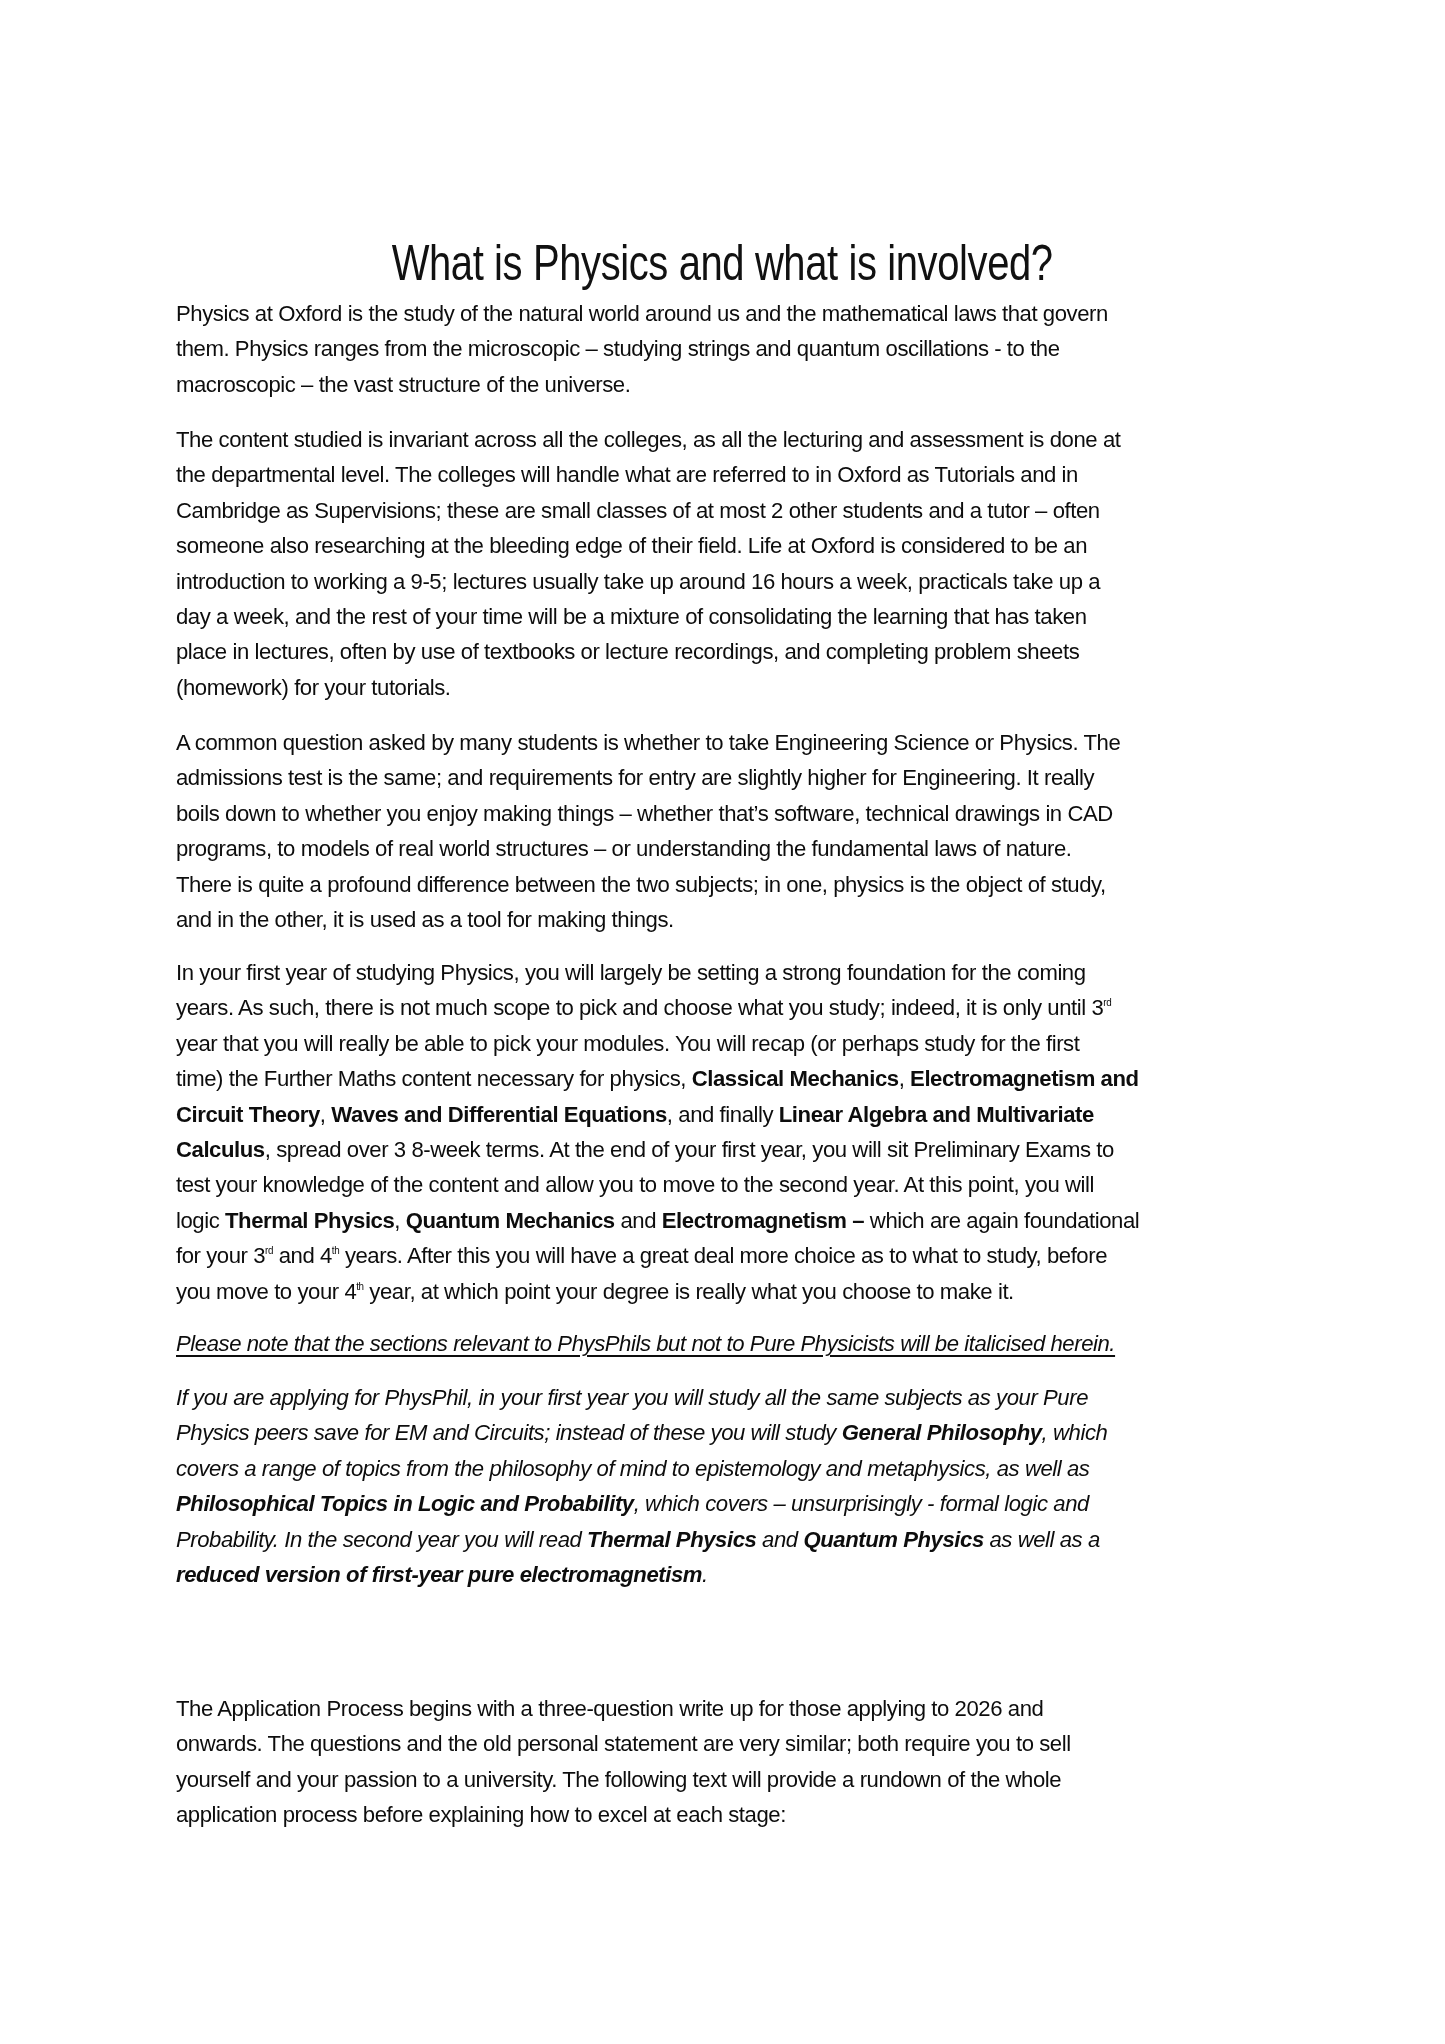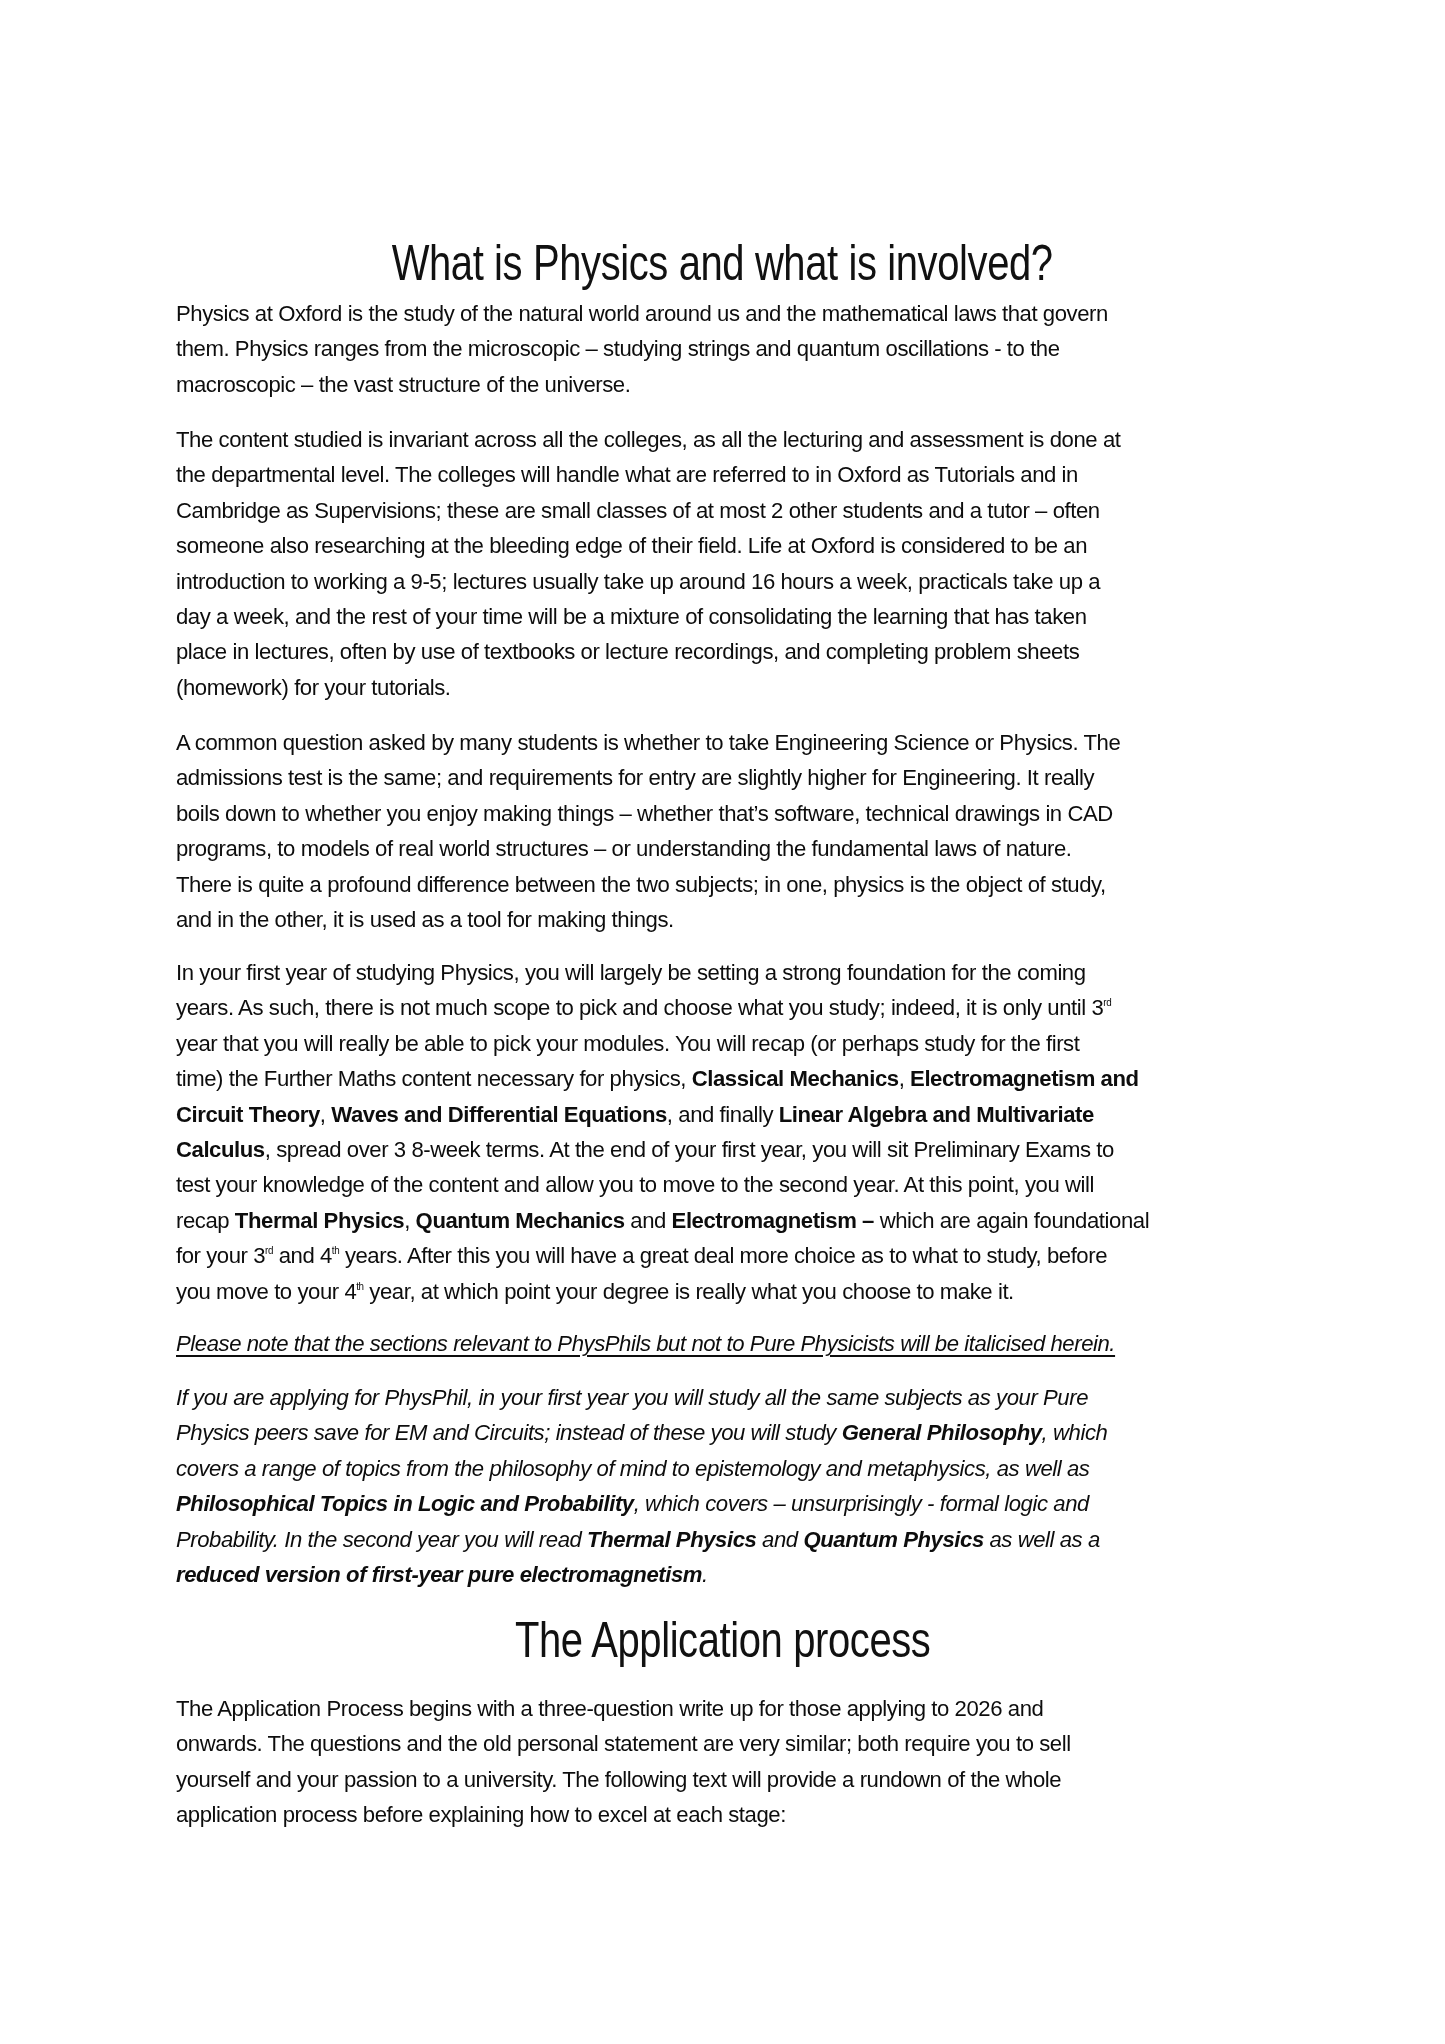--- a/index.html
+++ b/index.html
@@ -58,39 +58,36 @@
       <span class="line" style="transform: scaleX(0.9838);"><span>and in the other, it is used as a tool for making things.</span></span>
     </div>
   <div class="para" style="top:955px;">
       <span class="line" style="transform: scaleX(0.9838);"><span>In your first year of studying Physics, you will largely be setting a strong foundation for the coming</span></span>
       <span class="line" style="transform: scaleX(0.9838);"><span>years. As such, there is not much scope to pick and choose what you study; indeed, it is only until 3</span><sup>rd</sup></span>
       <span class="line" style="transform: scaleX(0.9838);"><span>year that you will really be able to pick your modules. You will recap (or perhaps study for the first</span></span>
       <span class="line" style="transform: scaleX(0.9838);"><span>time) the Further Maths content necessary for physics, </span><span class="b">Classical Mechanics</span><span>, </span><span class="b">Electromagnetism and</span></span>
       <span class="line" style="transform: scaleX(0.9838);"><span class="b">Circuit Theory</span><span>, </span><span class="b">Waves and Differential Equations</span><span>, and finally </span><span class="b">Linear Algebra and Multivariate</span></span>
       <span class="line" style="transform: scaleX(0.9838);"><span class="b">Calculus</span><span>, spread over 3 8-week terms. At the end of your first year, you will sit Preliminary Exams to</span></span>
       <span class="line" style="transform: scaleX(0.9838);"><span>test your knowledge of the content and allow you to move to the second year. At this point, you will</span></span>
-      <span class="line" style="transform: scaleX(0.9838);"><span>recap </span><span class="b">Thermal Physics</span><span>, </span><span class="b">Quantum Mechanics</span><span> and </span><span class="b">Electromagnetism –</span><span> which are again foundational</span></span>
+      <span class="line" style="transform: scaleX(0.9838);"><span>logic </span><span class="b">Thermal Physics</span><span>, </span><span class="b">Quantum Mechanics</span><span> and </span><span class="b">Electromagnetism –</span><span> which are again foundational</span></span>
       <span class="line" style="transform: scaleX(0.9838);"><span>for your 3</span><sup>rd</sup><span> and 4</span><sup>th</sup><span> years. After this you will have a great deal more choice as to what to study, before</span></span>
       <span class="line" style="transform: scaleX(0.9838);"><span>you move to your 4</span><sup>th</sup><span> year, at which point your degree is really what you choose to make it.</span></span>
     </div>
   <div class="para" style="top:1380px;">
       <span class="line" style="transform: scaleX(0.9838);"><span class="i">If you are applying for PhysPhil, in your first year you will study all the same subjects as your Pure</span></span>
       <span class="line" style="transform: scaleX(0.9838);"><span class="i">Physics peers save for EM and Circuits; instead of these you will study </span><span class="b i">General Philosophy</span><span class="i">, which</span></span>
       <span class="line" style="transform: scaleX(0.9838);"><span class="i">covers a range of topics from the philosophy of mind to epistemology and metaphysics, as well as</span></span>
       <span class="line" style="transform: scaleX(0.9838);"><span class="b i">Philosophical Topics in Logic and Probability</span><span class="i">, which covers – unsurprisingly - formal logic and</span></span>
       <span class="line" style="transform: scaleX(0.9838);"><span class="i">Probability. In the second year you will read </span><span class="b i">Thermal Physics</span><span class="i"> and </span><span class="b i">Quantum Physics</span><span class="i"> as well as a</span></span>
       <span class="line" style="transform: scaleX(0.9838);"><span class="b i">reduced version of first-year pure electromagnetism</span><span class="i">.</span></span>
     </div>
   <div class="para" style="top:1326px;">
       <span class="line" style="transform: scaleX(0.9838);"><span class="i u">Please note that the sections relevant to PhysPhils but not to Pure Physicists will be italicised herein.</span></span>
     </div>
 
-  <h2 class="heading" style="top:1612px; margin:0;">
-    <span>The Application process</span>
-  </h2>
 
   <div class="para" style="top:1691px;">
       <span class="line" style="transform: scaleX(0.9838);"><span>The Application Process begins with a three-question write up for those applying to 2026 and</span></span>
       <span class="line" style="transform: scaleX(0.9838);"><span>onwards. The questions and the old personal statement are very similar; both require you to sell</span></span>
       <span class="line" style="transform: scaleX(0.9838);"><span>yourself and your passion to a university. The following text will provide a rundown of the whole</span></span>
       <span class="line" style="transform: scaleX(0.9838);"><span>application process before explaining how to excel at each stage:</span></span>
     </div>
 
 </div>
 

